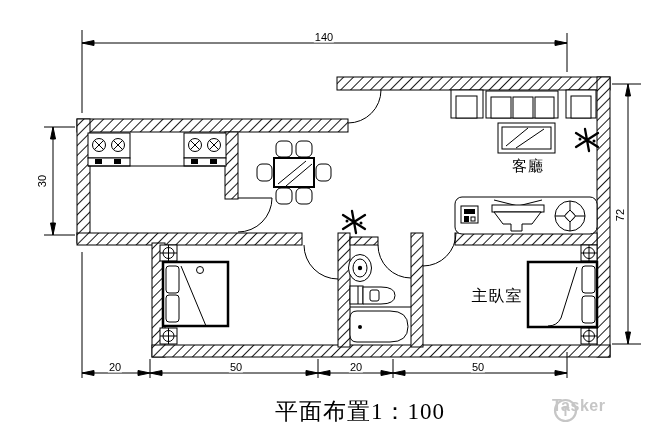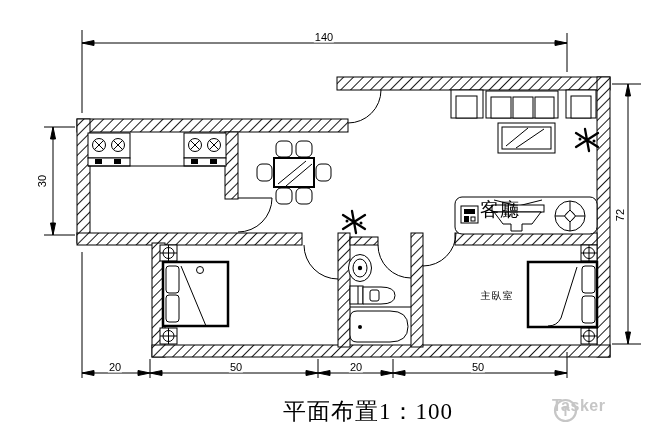--- a/index.html
+++ b/index.html
@@ -3,23 +3,23 @@
 <meta charset="utf-8">
 <style>
   html,body{margin:0;padding:0;background:#fff;}
   .plan-root{position:relative;width:667px;height:431px;background:#ffffff;overflow:hidden;
              font-family:"Liberation Sans",sans-serif;color:#000;}
   .plan-root svg{position:absolute;left:0;top:0;}
   .lbl{position:absolute;transform:translate(-50%,-50%);font-size:11px;line-height:1;
        background:#fff;padding:0 1px;white-space:nowrap;}
   .lbl-v{position:absolute;transform:translate(-50%,-50%) rotate(-90deg);font-size:11px;
          line-height:1;background:#fff;padding:0 1px;white-space:nowrap;}
-  .room-lbl{position:absolute;transform:translate(-50%,-50%);font-size:10px;line-height:1;
+  .room-lbl{position:absolute;transform:translate(-50%,-50%);font-size:16px;line-height:1;
             font-family:"Liberation Serif",serif;white-space:nowrap;letter-spacing:1px;}
-  .plan-title{position:absolute;left:368px;top:396px;transform:translateX(-50%);
+  .plan-title{position:absolute;left:360px;top:396px;transform:translateX(-50%);
               font-size:23px;font-family:"Liberation Serif",serif;letter-spacing:1px;white-space:nowrap;}
   .watermark{position:absolute;left:552px;top:397px;display:flex;align-items:center;gap:3px;
              color:#c6c6c6;}
   .watermark .brand{font-size:16px;font-weight:bold;letter-spacing:0.5px;}
 </style>
 </head>
 <body>
 
 <div class="plan-root">
 
@@ -229,21 +229,21 @@
   </svg>
 
   <div class="lbl" style="left:324px;top:37px;">140</div>
   <div class="lbl-v" style="left:42px;top:181px;">30</div>
   <div class="lbl-v" style="left:620px;top:215px;">72</div>
   <div class="lbl" style="left:115px;top:367px;">20</div>
   <div class="lbl" style="left:236px;top:367px;">50</div>
   <div class="lbl" style="left:356px;top:367px;">20</div>
   <div class="lbl" style="left:478px;top:367px;">50</div>
 
-  <div class="room-lbl" style="left:500px;top:166px;font-size:19px;margin-top:43px;">客廳</div>
+  <div class="room-lbl" style="left:528px;top:166px;font-size:15px;">客廳</div>
   <div class="room-lbl" style="left:497px;top:296px;">主臥室</div>
 
   <div class="plan-title">平面布置1：100</div>
 
   <div class="watermark">
     <svg width="27" height="27" viewBox="0 0 27 27">
       <circle cx="13.5" cy="13.5" r="10.5" fill="none" stroke="#c6c6c6" stroke-width="2.2"></circle>
       <text x="13.5" y="18.5" text-anchor="middle" font-size="13" font-weight="bold" font-family="Liberation Sans, sans-serif" fill="#c6c6c6">T</text>
     </svg>
     <span class="brand">Tasker</span>

